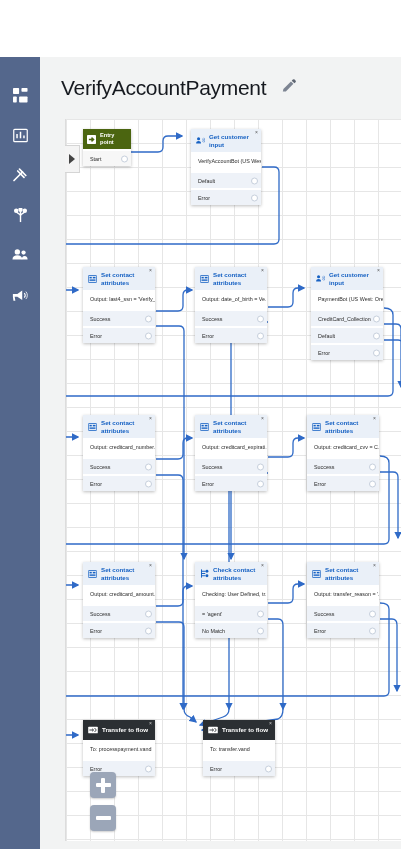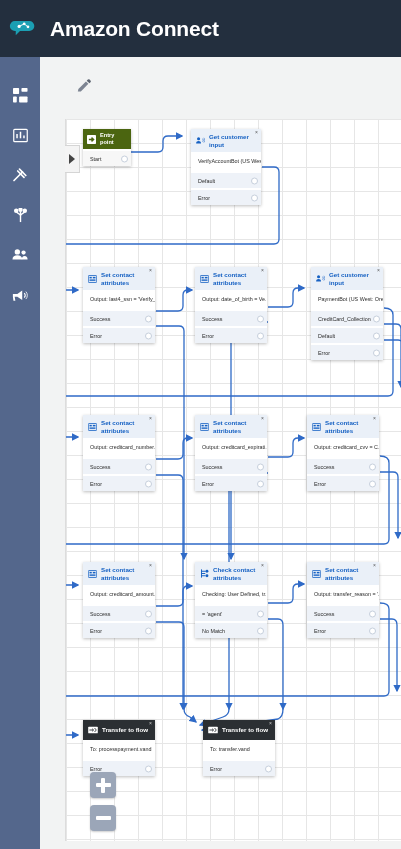--- a/index.html
+++ b/index.html
@@ -125,32 +125,20 @@
   .zoom-btn .bar-h { position: absolute; width: 15px; height: 4px; background: #fff; border-radius: 1px; }
   .zoom-btn .bar-v { position: absolute; width: 4px; height: 15px; background: #fff; border-radius: 1px; }
   #zoom-in { left: 50px; top: 653px; }
   #zoom-out { left: 50px; top: 686px; }
 </style>
 </head>
 <body>
 
 <div id="app">
 
-  <div class="topbar">
-    <div class="brand-logo">
-      <svg width="27" height="27" viewBox="0 0 32 32">
-        <path d="M7 7h17a6 6 0 0 1 0 12H13l-5 5v-5H7a6 6 0 0 1 0-12z" fill="#1b9fb3"></path>
-        <circle cx="12" cy="13.5" r="1.9" fill="#fff"></circle>
-        <circle cx="18" cy="10.5" r="1.6" fill="#fff"></circle>
-        <circle cx="22.5" cy="14" r="1.6" fill="#fff"></circle>
-        <path d="M12 13.5 L18 10.5 L22.5 14" stroke="#fff" stroke-width="1.1" fill="none"></path>
-      </svg>
-    </div>
-    <div class="brand-title">Amazon Connect</div>
-  </div>
 
   <div class="leftnav">
     <div class="nav-item">
       <svg width="15" height="15" viewBox="0 0 16 16" fill="#ffffff">
         <rect x="0" y="0" width="6.5" height="6.5" rx="0.8"></rect>
         <rect x="9" y="0" width="6.5" height="4" rx="0.8"></rect>
         <rect x="0" y="9" width="4" height="6.5" rx="0.8"></rect>
         <rect x="6.5" y="9" width="9" height="6.5" rx="0.8"></rect>
       </svg>
     </div>
@@ -190,20 +178,21 @@
     <div class="nav-item">
       <svg width="16" height="15" viewBox="0 0 18 16" fill="#ffffff">
         <path d="M1 6.2 L6 6.2 L11.5 2.4 L11.5 13 L6 9.4 L3 9.4 L3.8 14 L1.6 14 L1 9.4z"></path>
         <path d="M13.8 5.2 a4 4 0 0 1 0 5.2" stroke="#fff" stroke-width="1.2" fill="none"></path>
         <path d="M15.6 3.6 a6.2 6.2 0 0 1 0 8.4" stroke="#fff" stroke-width="1.1" fill="none" opacity="0.85"></path>
       </svg>
     </div>
   </div>
 
   <div class="page-header">
+    <div class="page-title">VerifyAccountPayment</div>
     <div class="edit-icon">
       <svg width="17" height="17" viewBox="0 0 18 18">
         <path d="M3 14.2 L3.6 11.6 L11.6 3.6 L14.2 6.2 L6.2 14.2z" fill="#7d8492"></path>
         <path d="M12.4 2.8 L13.6 1.7 a1.3 1.3 0 0 1 1.9 0 l0.9 0.9 a1.3 1.3 0 0 1 0 1.9 l-1.1 1.1z" fill="#5f6672"></path>
       </svg>
     </div>
   </div>
 
   <div class="canvas-wrap">
 

